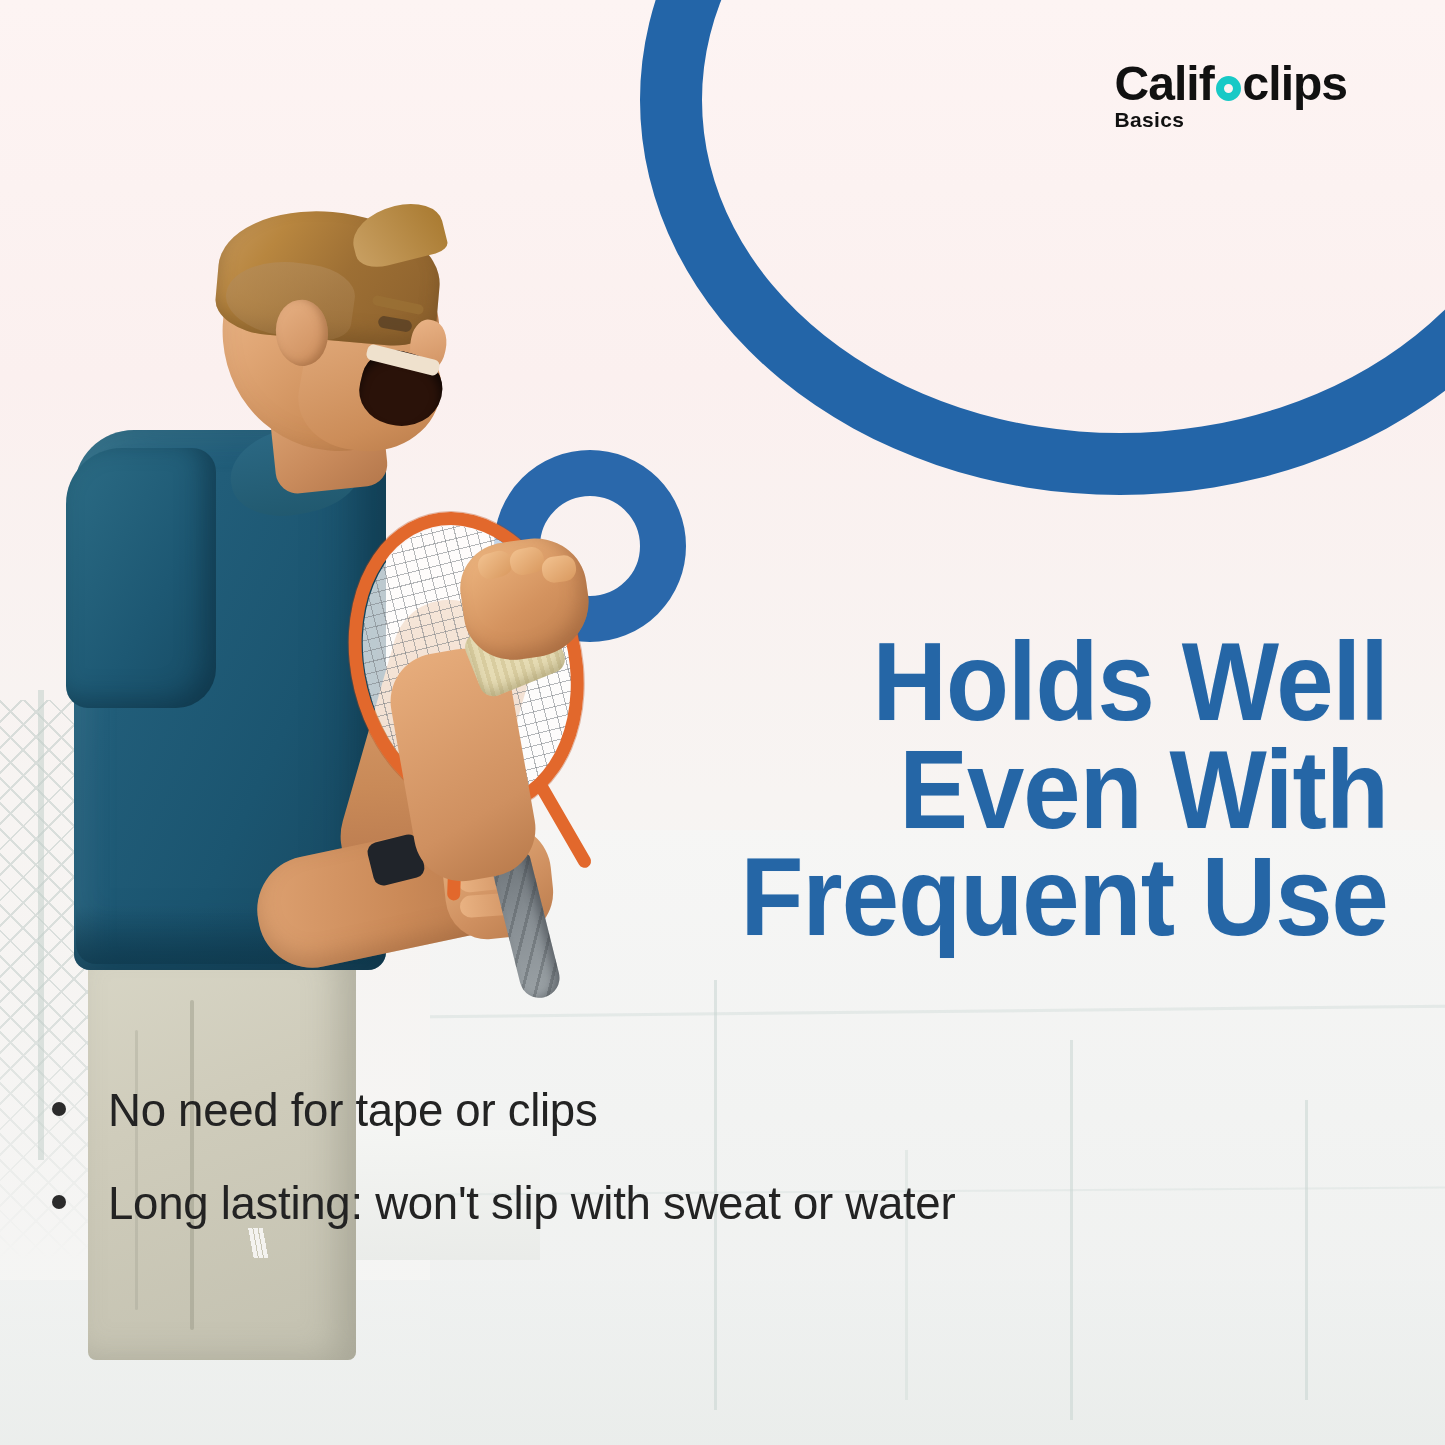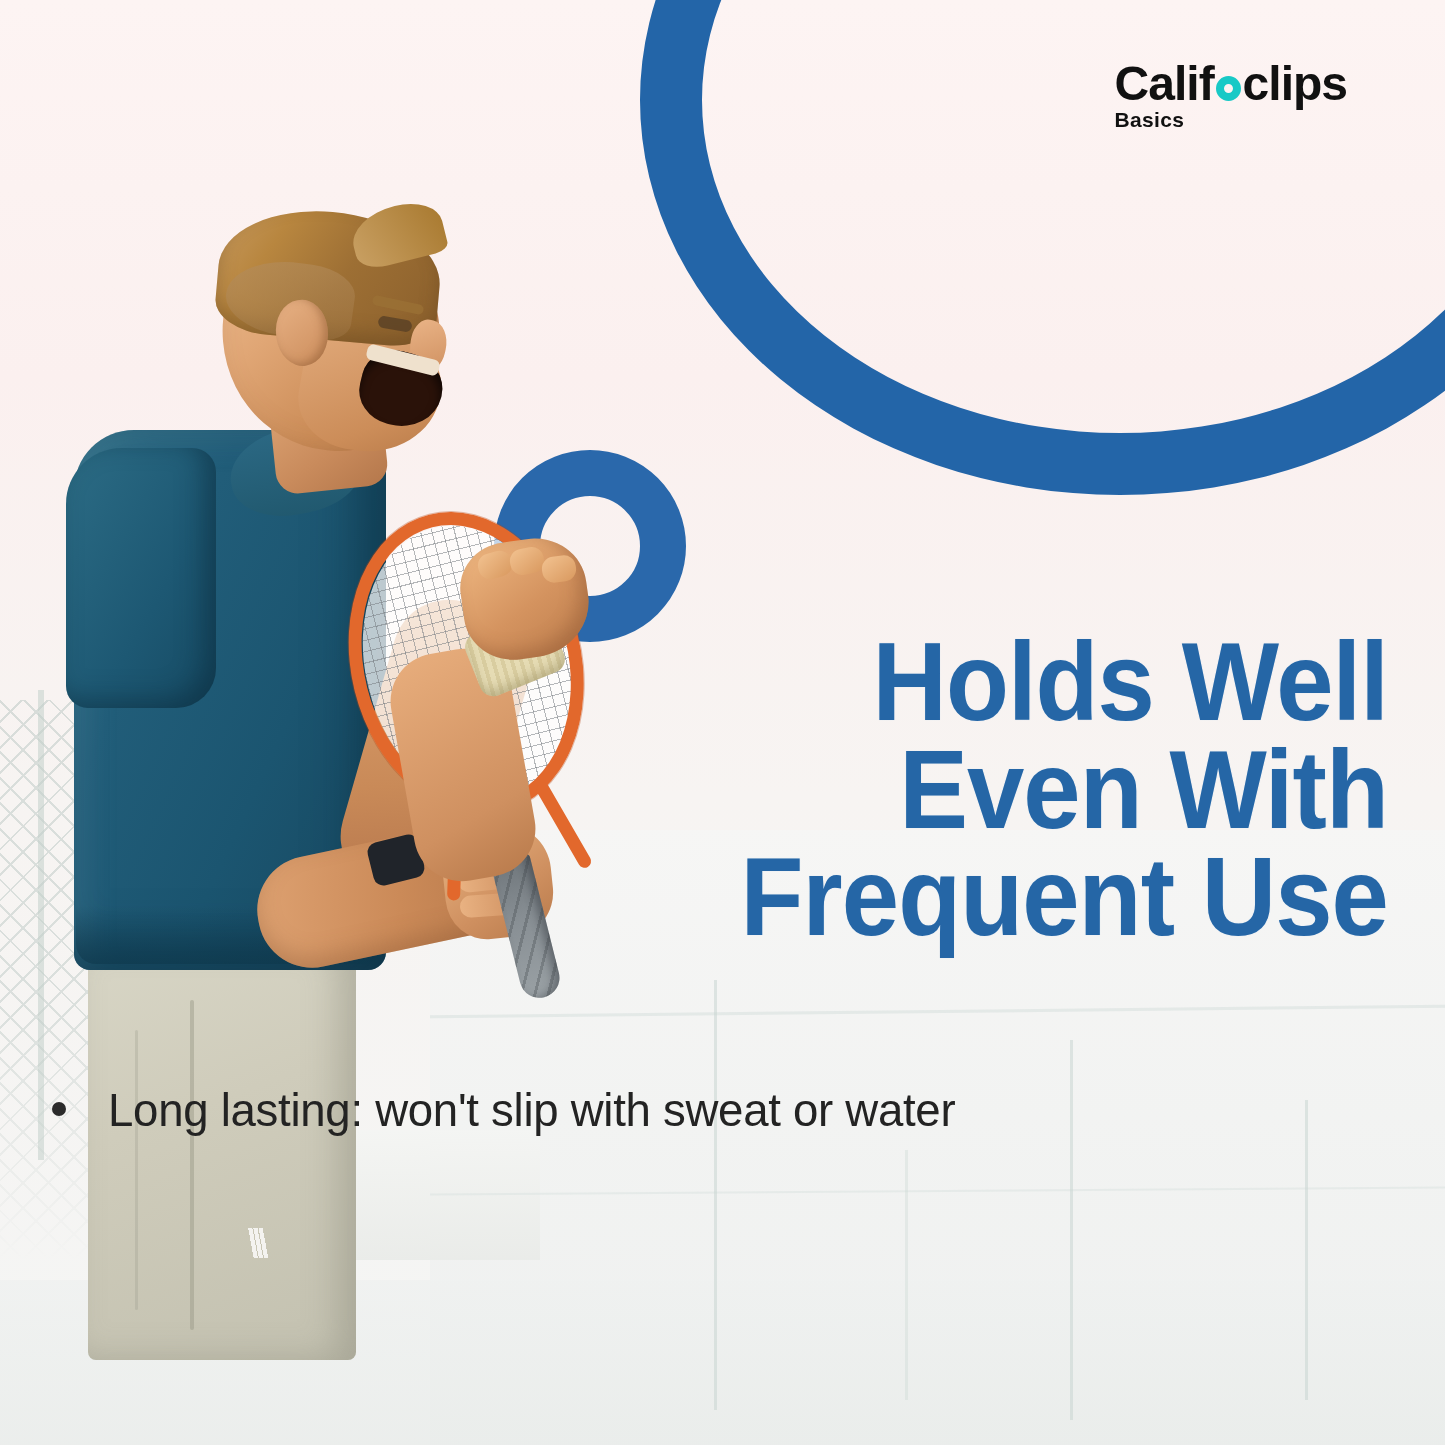--- a/index.html
+++ b/index.html
@@ -424,17 +424,21 @@
 
   <div class="headline">
     <span>Holds Well</span>
     <span>Even With</span>
     <span>Frequent Use</span>
   </div>
 
   <div class="bullets">
     <div class="bullet-row">
       <span class="bullet-dot"></span>
+      <span class="bullet-text">No need for tape or clips</span>
+    </div>
+    <div class="bullet-row">
+      <span class="bullet-dot"></span>
       <span class="bullet-text">Long lasting: won't slip with sweat or water</span>
     </div>
   </div>
 
 </div>
 
 </body></html>

